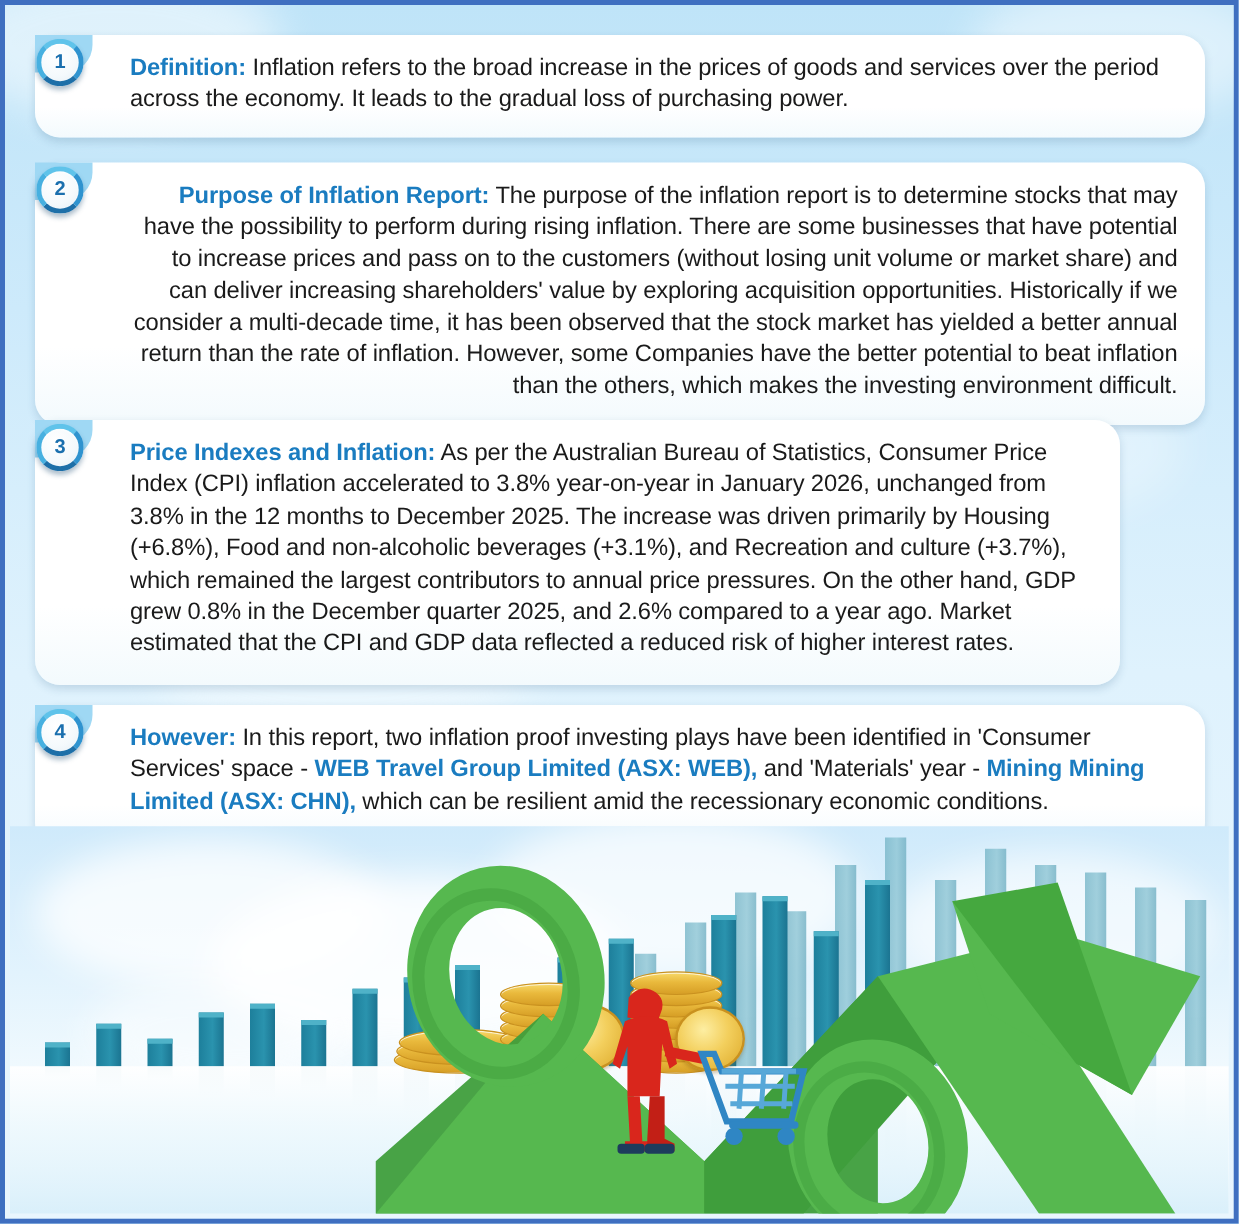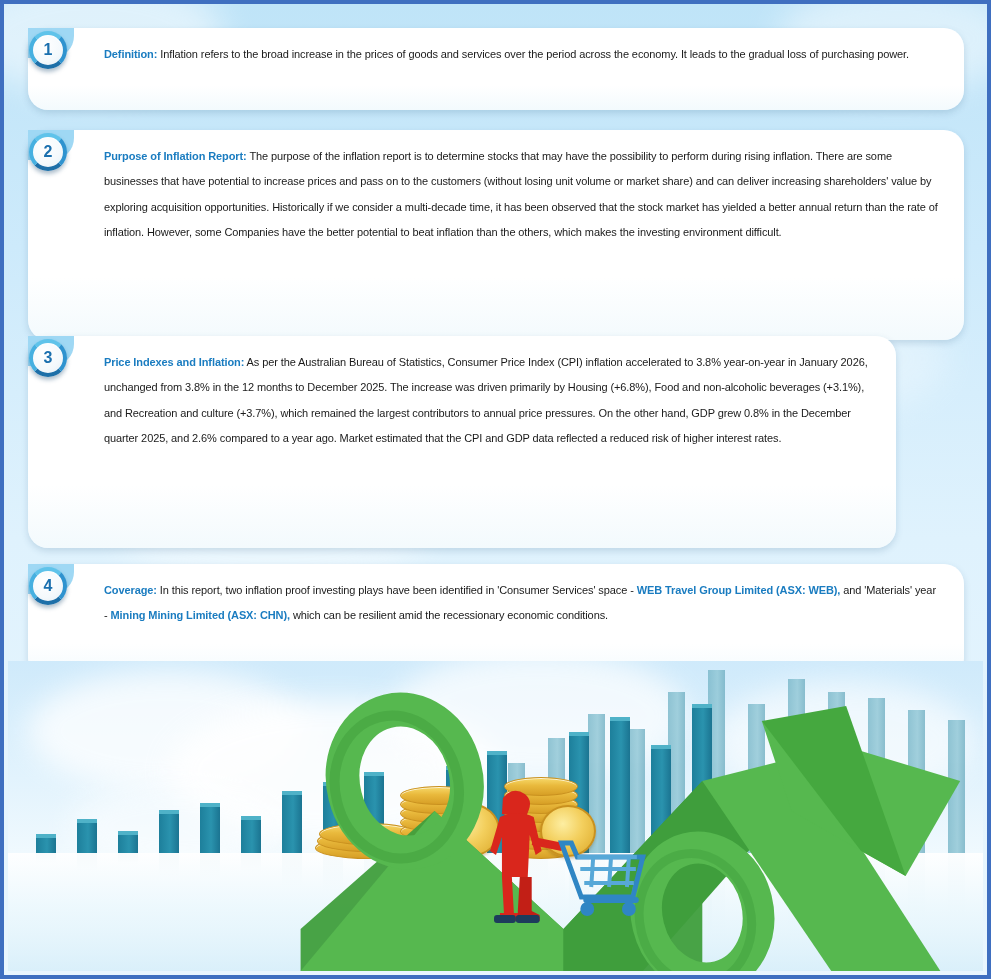--- a/index.html
+++ b/index.html
@@ -28,21 +28,21 @@
   .card{
     position:absolute;
     background:linear-gradient(180deg,#ffffff 0%,#ffffff 70%,#f3fafd 100%);
     border-radius:20px;
     box-shadow:0 3px 7px rgba(40,90,130,.18);
     box-sizing:border-box;
   }
   .card-body{
     position:absolute;
     left:76px;right:22px;top:14px;
-    font-size:11px;
+    font-size:19px;
     line-height:25.4px;
     color:#1a1a1a;
     letter-spacing:-0.1px;
   }
   .lead{color:#1a7cc0;font-weight:bold;}
   .hl{color:#1a7cc0;font-weight:bold;}
 
   
   .badge{
     position:absolute;
@@ -126,21 +126,21 @@
     <div class="card" style="left:24px;top:24px;width:936px;height:82px;">
       <div class="card-body">
         <span class="lead">Definition:</span><span> Inflation refers to the broad increase in the prices of goods and services over the period across the economy. It leads to the gradual loss of purchasing power.</span>
       </div>
     </div>
     <div class="notch" style="left:24px;top:24px;"></div>
     <div class="badge" style="left:25px;top:27px;">
       <span>1</span>
     </div>
 
-    <div class="card" style="left:24px;top:126px;width:936px;height:210px;">
+    <div class="card" style="left:24px;top:126px;width:936px;height:210px;text-align:right;">
       <div class="card-body">
         <span class="lead">Purpose of Inflation Report:</span><span> The purpose of the inflation report is to determine stocks that may have the possibility to perform during rising inflation. There are some businesses that have potential to increase prices and pass on to the customers (without losing unit volume or market share) and can deliver increasing shareholders' value by exploring acquisition opportunities. Historically if we consider a multi-decade time, it has been observed that the stock market has yielded a better annual return than the rate of inflation. However, some Companies have the better potential to beat inflation than the others, which makes the investing environment difficult.</span>
       </div>
     </div>
     <div class="notch" style="left:24px;top:126px;"></div>
     <div class="badge" style="left:25px;top:129px;">
       <span>2</span>
     </div>
 
     <div class="card" style="left:24px;top:332px;width:868px;height:212px;">
@@ -148,21 +148,21 @@
         <span class="lead">Price Indexes and Inflation:</span><span> As per the Australian Bureau of Statistics, Consumer Price Index (CPI) inflation accelerated to 3.8% year-on-year in January 2026, unchanged from 3.8% in the 12 months to December 2025. The increase was driven primarily by Housing (+6.8%), Food and non-alcoholic beverages (+3.1%), and Recreation and culture (+3.7%), which remained the largest contributors to annual price pressures. On the other hand, GDP grew 0.8% in the December quarter 2025, and 2.6% compared to a year ago. Market estimated that the CPI and GDP data reflected a reduced risk of higher interest rates.</span>
       </div>
     </div>
     <div class="notch" style="left:24px;top:332px;"></div>
     <div class="badge" style="left:25px;top:335px;">
       <span>3</span>
     </div>
 
     <div class="card" style="left:24px;top:560px;width:936px;height:114px;">
       <div class="card-body">
-        <span class="lead">Coverage:</span><span> In this report, two inflation proof investing plays have been identified in 'Consumer Services' space - </span><span class="hl">WEB Travel Group Limited (ASX: WEB),</span><span> and 'Materials' year - </span><span class="hl">Mining Mining Limited (ASX: CHN),</span><span> which can be resilient amid the recessionary economic conditions.</span>
+        <span class="lead">However:</span><span> In this report, two inflation proof investing plays have been identified in 'Consumer Services' space - </span><span class="hl">WEB Travel Group Limited (ASX: WEB),</span><span> and 'Materials' year - </span><span class="hl">Mining Mining Limited (ASX: CHN),</span><span> which can be resilient amid the recessionary economic conditions.</span>
       </div>
     </div>
     <div class="notch" style="left:24px;top:560px;"></div>
     <div class="badge" style="left:25px;top:563px;">
       <span>4</span>
     </div>
 
   </div>
 
   <div class="scene">

